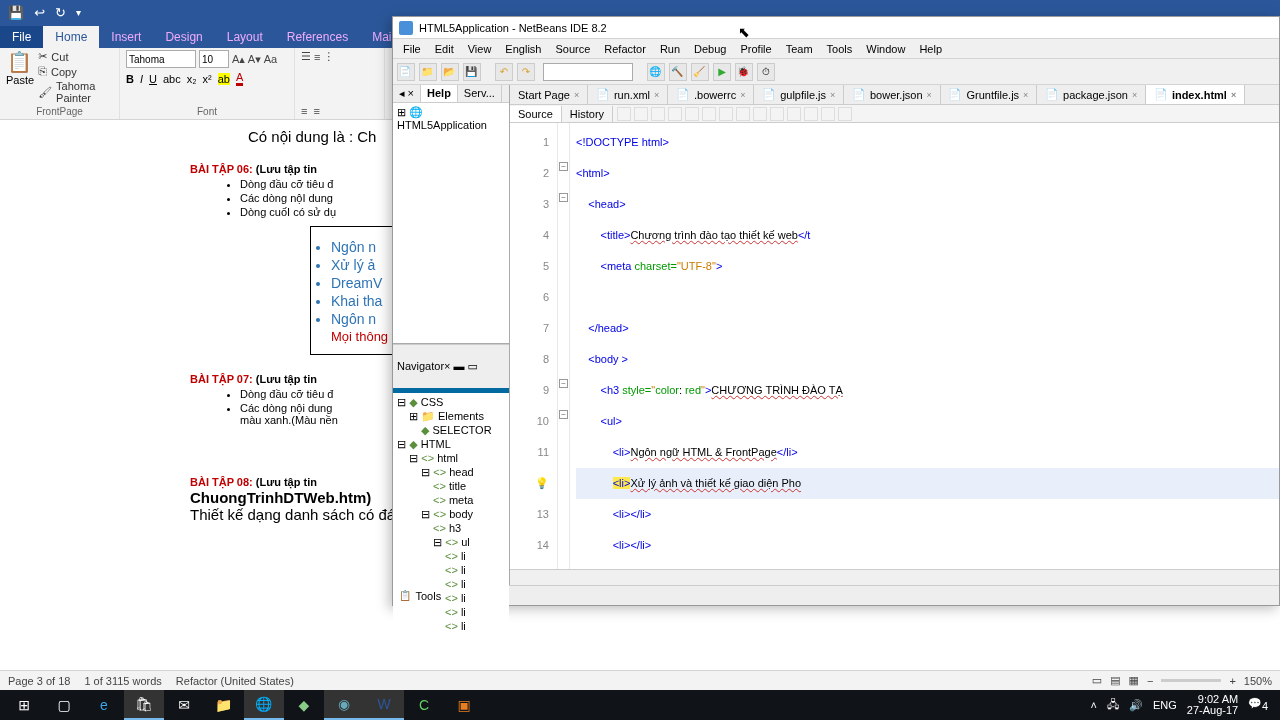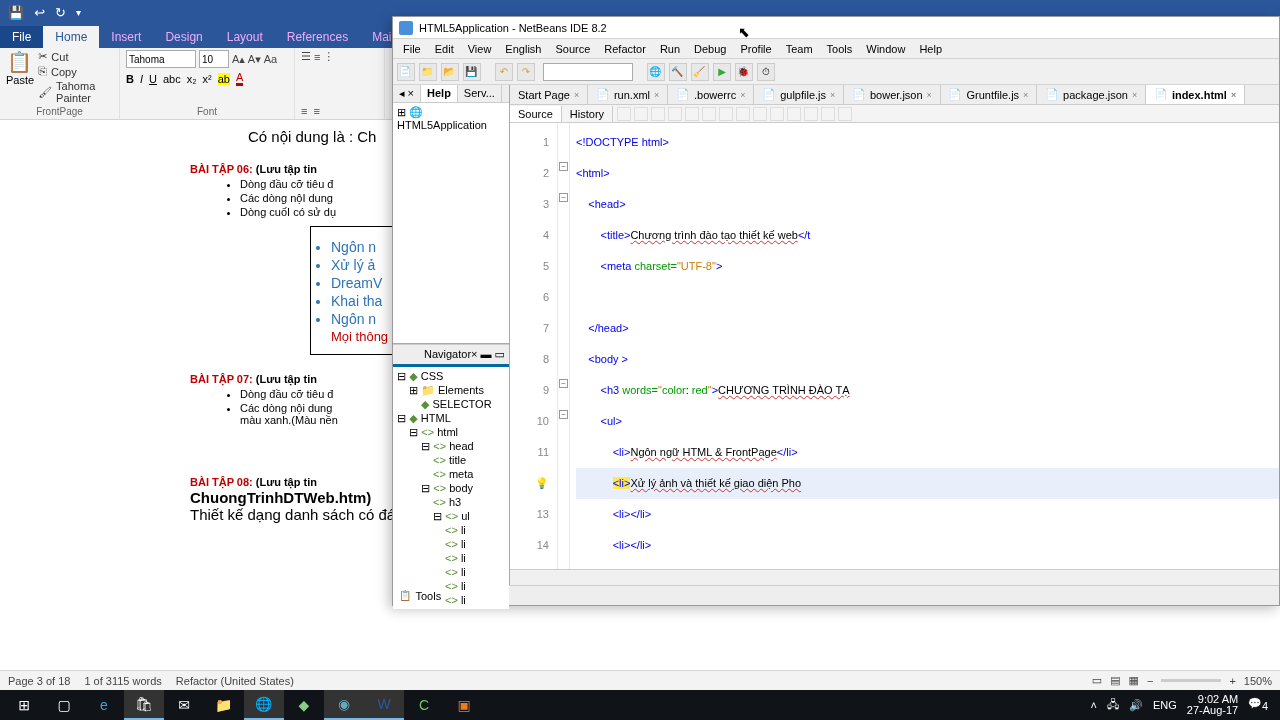--- a/index.html
+++ b/index.html
@@ -51,21 +51,21 @@
 .nb-tool .tb{width:18px;height:18px;background:#e8e8e8;border:1px solid #ccc;display:inline-flex;align-items:center;justify-content:center;font-size:10px}
 .nb-tool .search{width:90px;height:18px;border:1px solid #ababab;background:#fff;margin-left:4px}
 .nb-body{display:flex;height:calc(100% - 68px - 20px)}
 .nb-left{width:117px;display:flex;flex-direction:column;border-right:1px solid #aaa}
 .nb-proj{flex:0 0 auto;background:#fff;border-bottom:1px solid #aaa}
 .nb-proj-tabs{display:flex;background:#eee;border-bottom:1px solid #ccc;font-size:10px}
 .nb-proj-tabs span{padding:2px 6px;border-right:1px solid #ccc}
 .nb-proj-tabs span.active{background:#fff;font-weight:bold}
 .nb-proj-tree{padding:3px 4px;font-size:10px;height:240px}
 .nb-nav{flex:1;background:#fff}
-.nb-nav-hdr{background:#eee;border-bottom:3px solid #0369a1;border-top:1px solid #ccc;padding:3px 4px;font-size:10px;display:flex;justify-content:flex-end}
+.nb-nav-hdr{background:#eee;border-bottom:5px solid #0369a1;border-top:1px solid #ccc;padding:15px 4px;font-size:10px;display:flex;justify-content:flex-start}
 .nb-nav-tree{padding:2px 4px;font-size:10px;line-height:14px}
 .nb-nav-tree .ind1{padding-left:12px}.nb-nav-tree .ind2{padding-left:24px}.nb-nav-tree .ind3{padding-left:36px}.nb-nav-tree .ind4{padding-left:48px}
 .tag-ic{color:#5a8f3c}
 
 .nb-right{flex:1;display:flex;flex-direction:column;background:#fff}
 .ed-tabs{height:20px;background:#eee;border-bottom:1px solid #ccc;display:flex;font-size:10px}
 .ed-tab{padding:2px 8px;border-right:1px solid #ccc;display:flex;align-items:center;gap:4px;position:relative}
 .ed-tab .x{color:#888;font-size:9px}
 .ed-tab.active{background:#fff;font-weight:bold}
 .ed-sub{height:18px;background:#f4f4f4;border-bottom:1px solid #ccc;display:flex;align-items:center;font-size:10px}
@@ -354,21 +354,21 @@
           <div class="fm" style="top:287px">−</div>
         </div>
         <div class="code"><span class="t-tag">&lt;!DOCTYPE html&gt;</span>
 <span class="t-tag">&lt;html&gt;</span>
     <span class="t-tag">&lt;head&gt;</span>
         <span class="t-tag">&lt;title&gt;</span><span class="t-txt wavy">Chương trình đào tạo thiết kế web</span><span class="t-tag">&lt;/t</span>
         <span class="t-tag">&lt;meta</span> <span class="t-attr">charset=</span><span class="t-str">"UTF-8"</span><span class="t-tag">&gt;</span>
 
     <span class="t-tag">&lt;/head&gt;</span>
     <span class="t-tag">&lt;body &gt;</span>
-        <span class="t-tag">&lt;h3</span> <span class="t-attr">words=</span><span class="t-str">"</span><span class="t-attr">color</span><span class="t-txt">: </span><span class="t-attr">red</span><span class="t-str">"</span><span class="t-tag">&gt;</span><span class="t-txt wavy">CHƯƠNG TRÌNH ĐÀO TẠ</span>
+        <span class="t-tag">&lt;h3</span> <span class="t-attr">style=</span><span class="t-str">"</span><span class="t-attr">color</span><span class="t-txt">: </span><span class="t-attr">red</span><span class="t-str">"</span><span class="t-tag">&gt;</span><span class="t-txt wavy">CHƯƠNG TRÌNH ĐÀO TẠ</span>
         <span class="t-tag">&lt;ul&gt;</span>
             <span class="t-tag">&lt;li&gt;</span><span class="t-txt wavy">Ngôn ngữ HTML &amp; FrontPage</span><span class="t-tag">&lt;/li&gt;</span>
 <span class="line-hl">            <span class="hl-yellow"><span class="t-tag">&lt;li&gt;</span></span><span class="t-txt wavy">Xử lý ảnh và thiết kế giao diện Pho</span></span>
             <span class="t-tag">&lt;li&gt;&lt;/li&gt;</span>
             <span class="t-tag">&lt;li&gt;&lt;/li&gt;</span>
             </div>
       </div>
       <div class="scroll-h"></div>
     </div>
   </div>

